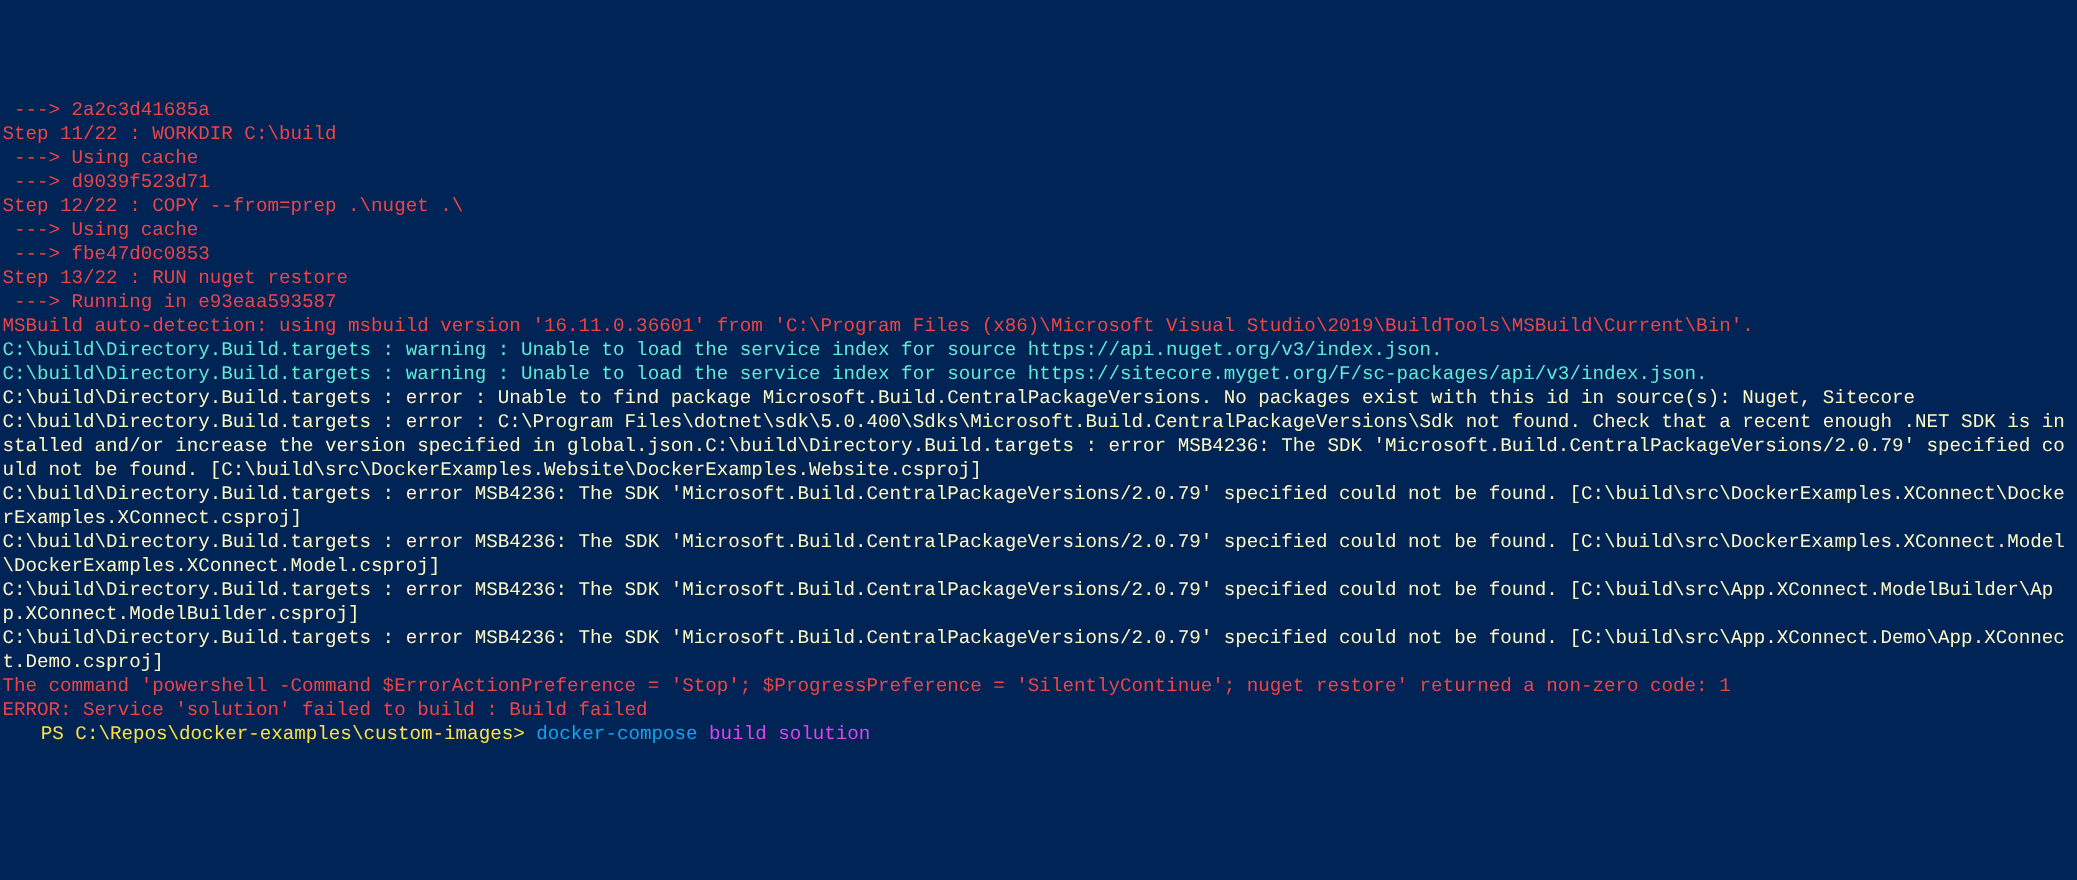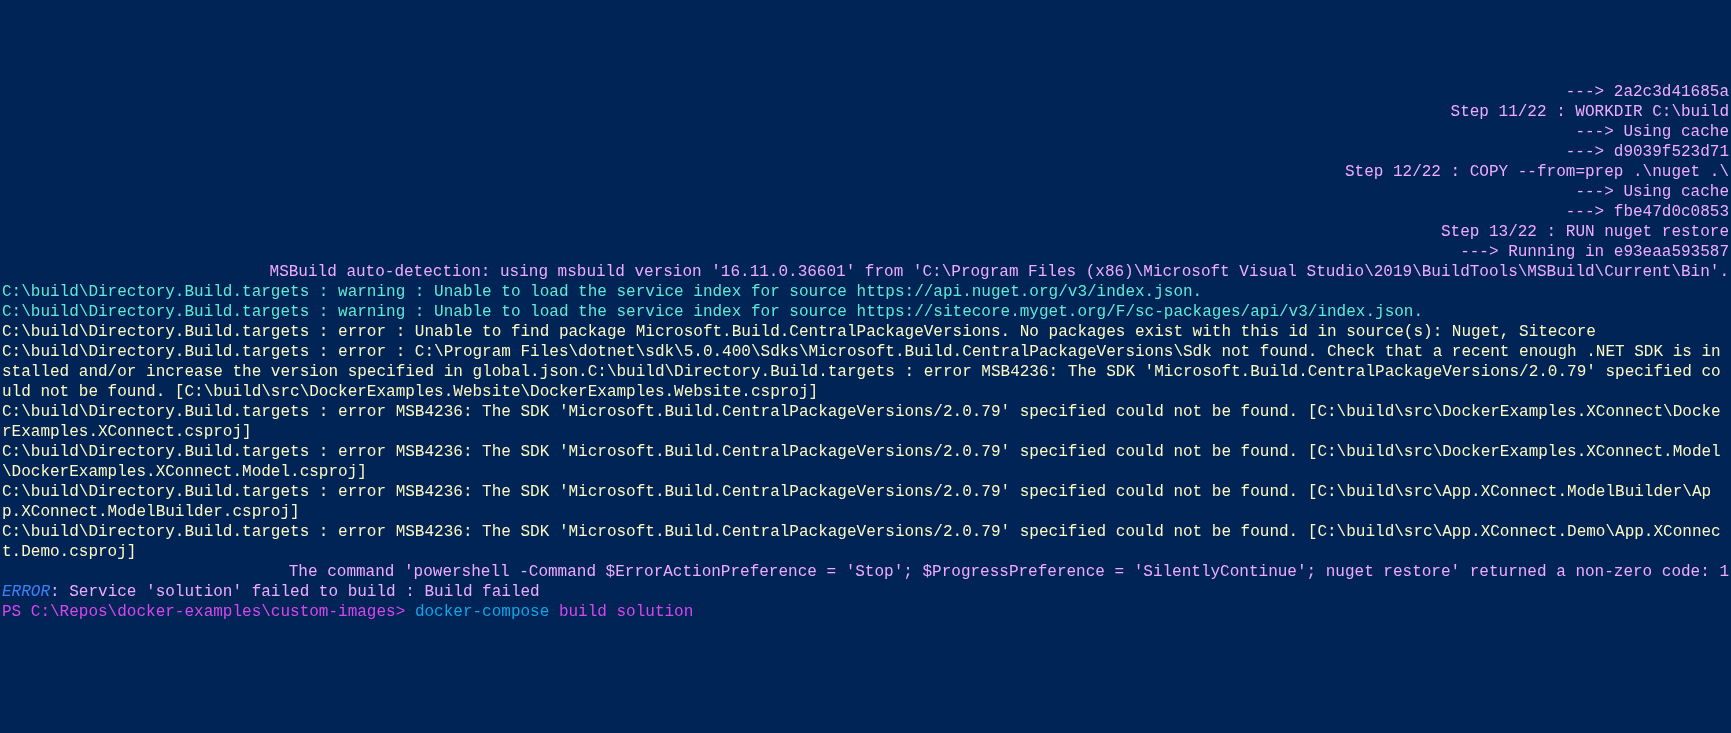--- a/index.html
+++ b/index.html
@@ -8,25 +8,25 @@
       color: #cccccc;
       font-family: 'Consolas', 'Courier New', monospace;
       font-size: 16px;
       line-height: 1.25;
       padding: 2px;
       white-space: pre-wrap;
       word-break: break-all;
       overflow-x: hidden;
     }
     .line { display: block; }
-    .normal { color: #f0abfc; text-align: right; }
+    .normal { color: #ef4444; }
     .warning { color: #5eead4; }
     .error { color: #fef9c3; }
-    .error-label { color: #3b82f6; font-style: italic; }
-    .prompt { color: #d946ef; }
+    .error-label { color: #ef4444; }
+    .prompt { color: #fde047; margin-left: 32px; }
     .cmd-yellow { color: #0ea5e9; }
     .cmd-white { color: #d946ef; }
   </style>
 </head>
 <body>
 
 
 
 <div><span class="line normal"> ---&gt; 2a2c3d41685a</span><span class="line normal">Step 11/22 : WORKDIR C:\build</span><span class="line normal"> ---&gt; Using cache</span><span class="line normal"> ---&gt; d9039f523d71</span><span class="line normal">Step 12/22 : COPY --from=prep .\nuget .\</span><span class="line normal"> ---&gt; Using cache</span><span class="line normal"> ---&gt; fbe47d0c0853</span><span class="line normal">Step 13/22 : RUN nuget restore</span><span class="line normal"> ---&gt; Running in e93eaa593587</span><span class="line normal">MSBuild auto-detection: using msbuild version '16.11.0.36601' from 'C:\Program Files (x86)\Microsoft Visual Studio\2019\BuildTools\MSBuild\Current\Bin'.</span><span class="line warning">C:\build\Directory.Build.targets : warning : Unable to load the service index for source https://api.nuget.org/v3/index.json.</span><span class="line warning">C:\build\Directory.Build.targets : warning : Unable to load the service index for source https://sitecore.myget.org/F/sc-packages/api/v3/index.json.</span><span class="line error">C:\build\Directory.Build.targets : error : Unable to find package Microsoft.Build.CentralPackageVersions. No packages exist with this id in source(s): Nuget, Sitecore</span><span class="line error">C:\build\Directory.Build.targets : error : C:\Program Files\dotnet\sdk\5.0.400\Sdks\Microsoft.Build.CentralPackageVersions\Sdk not found. Check that a recent enough .NET SDK is installed and/or increase the version specified in global.json.C:\build\Directory.Build.targets : error MSB4236: The SDK 'Microsoft.Build.CentralPackageVersions/2.0.79' specified could not be found. [C:\build\src\DockerExamples.Website\DockerExamples.Website.csproj]</span><span class="line error">C:\build\Directory.Build.targets : error MSB4236: The SDK 'Microsoft.Build.CentralPackageVersions/2.0.79' specified could not be found. [C:\build\src\DockerExamples.XConnect\DockerExamples.XConnect.csproj]</span><span class="line error">C:\build\Directory.Build.targets : error MSB4236: The SDK 'Microsoft.Build.CentralPackageVersions/2.0.79' specified could not be found. [C:\build\src\DockerExamples.XConnect.Model\DockerExamples.XConnect.Model.csproj]</span><span class="line error">C:\build\Directory.Build.targets : error MSB4236: The SDK 'Microsoft.Build.CentralPackageVersions/2.0.79' specified could not be found. [C:\build\src\App.XConnect.ModelBuilder\App.XConnect.ModelBuilder.csproj]</span><span class="line error">C:\build\Directory.Build.targets : error MSB4236: The SDK 'Microsoft.Build.CentralPackageVersions/2.0.79' specified could not be found. [C:\build\src\App.XConnect.Demo\App.XConnect.Demo.csproj]</span><span class="line normal"></span><span class="line normal">The command 'powershell -Command $ErrorActionPreference = 'Stop'; $ProgressPreference = 'SilentlyContinue'; nuget restore' returned a non-zero code: 1</span><span class="line"><span class="error-label">ERROR</span><span class="normal">: Service 'solution' failed to build : Build failed</span></span><span class="line"><span class="prompt">PS C:\Repos\docker-examples\custom-images&gt; </span><span class="cmd-yellow">docker-compose</span><span class="cmd-white"> build solution</span></span></div>
 

